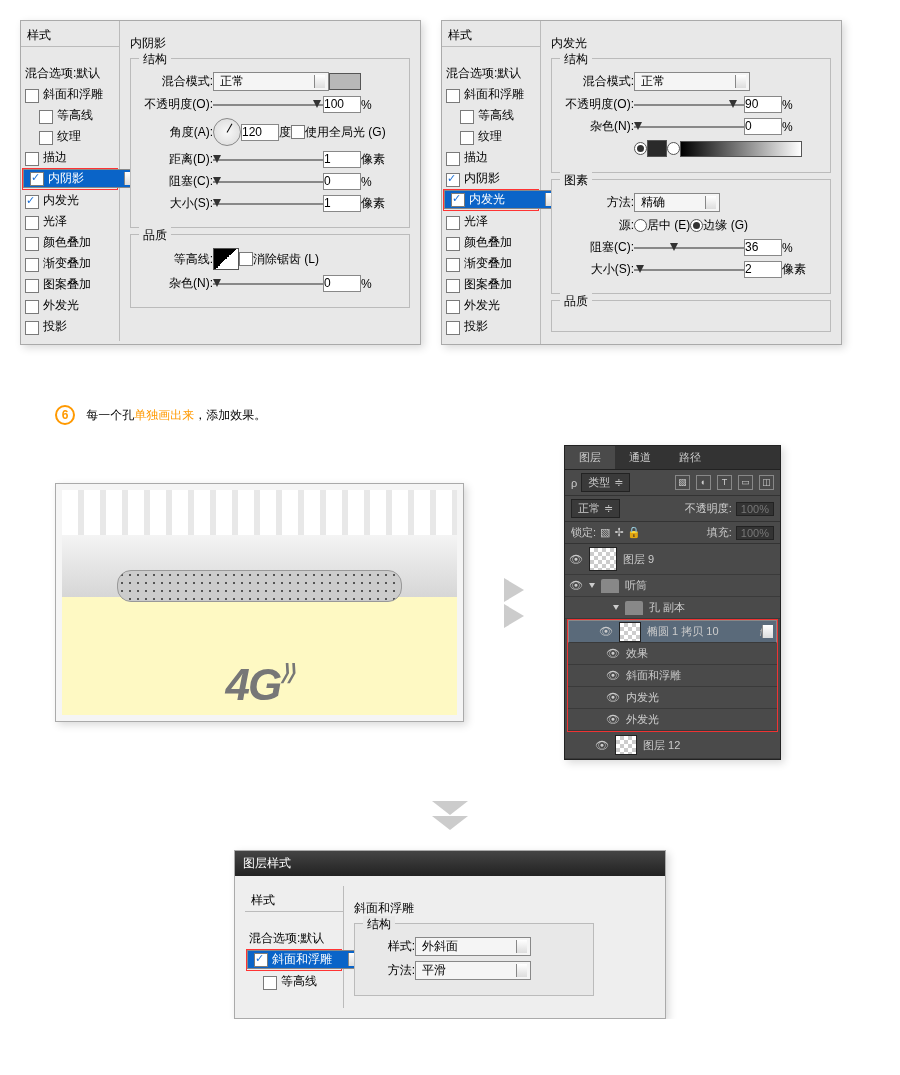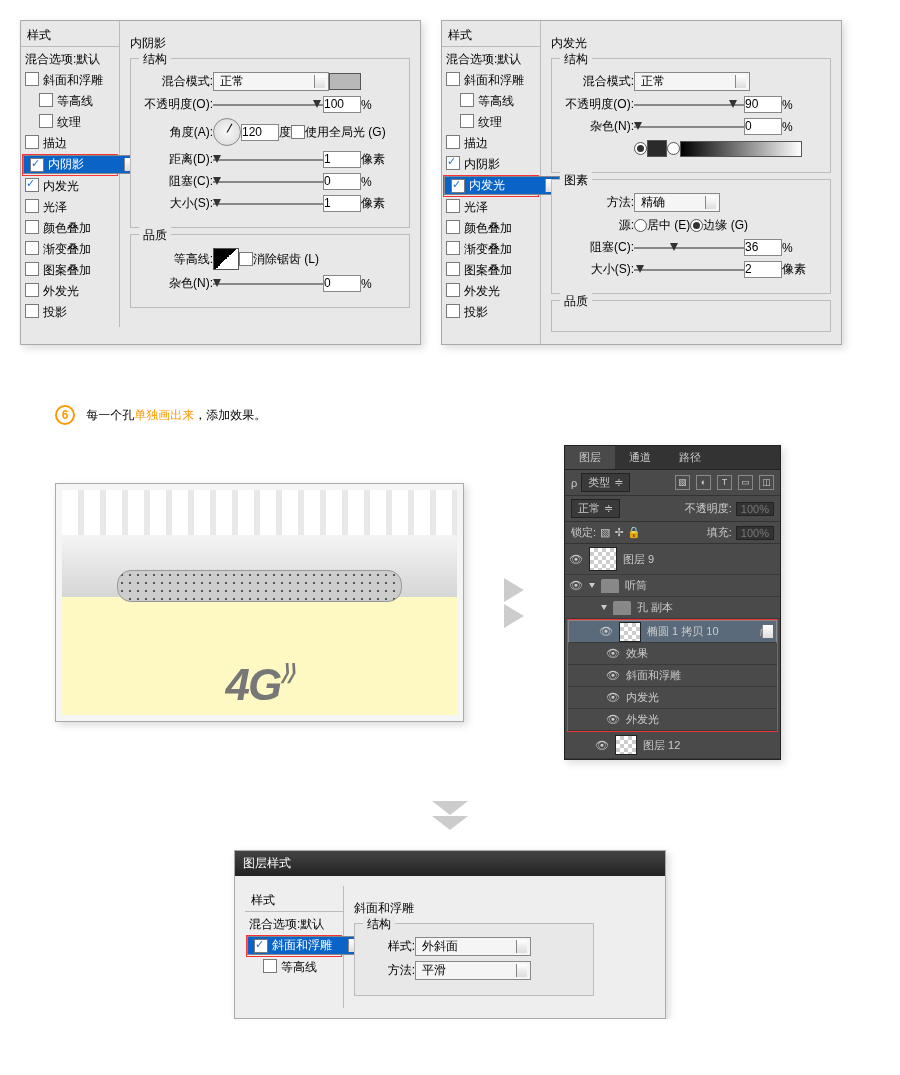--- a/index.html
+++ b/index.html
@@ -1,22 +1,22 @@
 <!DOCTYPE html>
 <html><head>
 <meta charset="utf-8">
 <style>
 body{margin:0;background:#fff;font-family:"Microsoft YaHei",SimSun,Arial,sans-serif;font-size:12px;color:#000;width:900px}
 .canvas{padding:20px 20px 0 20px}
 .dialog-shadow{box-shadow:3px 3px 8px rgba(0,0,0,0.15);background:#e8e8e8;border:1px solid #aaa;display:inline-block;vertical-align:top}
 .row{display:flex;gap:20px;margin-bottom:40px}
 .dlg{display:flex}
 .style-list{width:98px;border-right:1px solid #bbb;padding:4px 0}
-.sl-header{padding:2px 6px;border-bottom:1px solid #bbb;margin-bottom:2px}
-.sl-item{display:flex;align-items:flex-start;padding:2px 4px;gap:4px;white-space:nowrap}
+.sl-header{padding:2px 6px;border-bottom:1px solid #bbb;margin-bottom:16px}
+.sl-item{display:flex;align-items:flex-end;padding:2px 4px;gap:4px;white-space:nowrap}
 .sl-item.indent{padding-left:18px}
 .sl-item.sel{background:#0a64c8;color:#fff}
 .sl-hl{border:1px solid #f33;margin:0 1px}
 .cb{width:12px;height:12px;border:1px solid #7a7a7a;background:#fff;display:inline-block;position:relative}
 .cb.checked::after{content:"✓";position:absolute;left:0;top:-2px;font-size:11px;color:#1a6fd6}
 .mainpane{padding:6px 10px;min-width:280px}
 .grp{border:1px solid #bbb;margin:6px 0;padding:8px 10px 10px;position:relative;background:#e8e8e8}
 .grp-title{position:absolute;top:-8px;left:8px;background:#e8e8e8;padding:0 4px}
 .frow{display:flex;align-items:center;margin:5px 0;white-space:nowrap}
 .lbl{min-width:72px;text-align:right}
@@ -402,21 +402,21 @@
             <span class="lp-eye">👁</span>
             <span class="lp-thumb"></span>
             <span>图层 9</span>
           </div>
    <div class="lp-layer">
             <span class="lp-eye">👁</span>
             <span class="lp-tri"></span>
             <span class="lp-folder"></span>
             <span>听筒</span>
           </div>
-   <div class="lp-layer" style="padding-left:16px">
+   <div class="lp-layer" style="padding-left:28px">
             <span class="lp-eye"></span>
             <span class="lp-tri"></span>
             <span class="lp-folder"></span>
             <span>孔 副本</span>
           </div>
    <div class="lp-hl">
     <div class="lp-layer sel" style="padding-left:30px">
               <span class="lp-eye">👁</span>
               <span class="lp-thumb" style="width:20px;height:18px"></span>
               <span>椭圆 1 拷贝 10</span>

